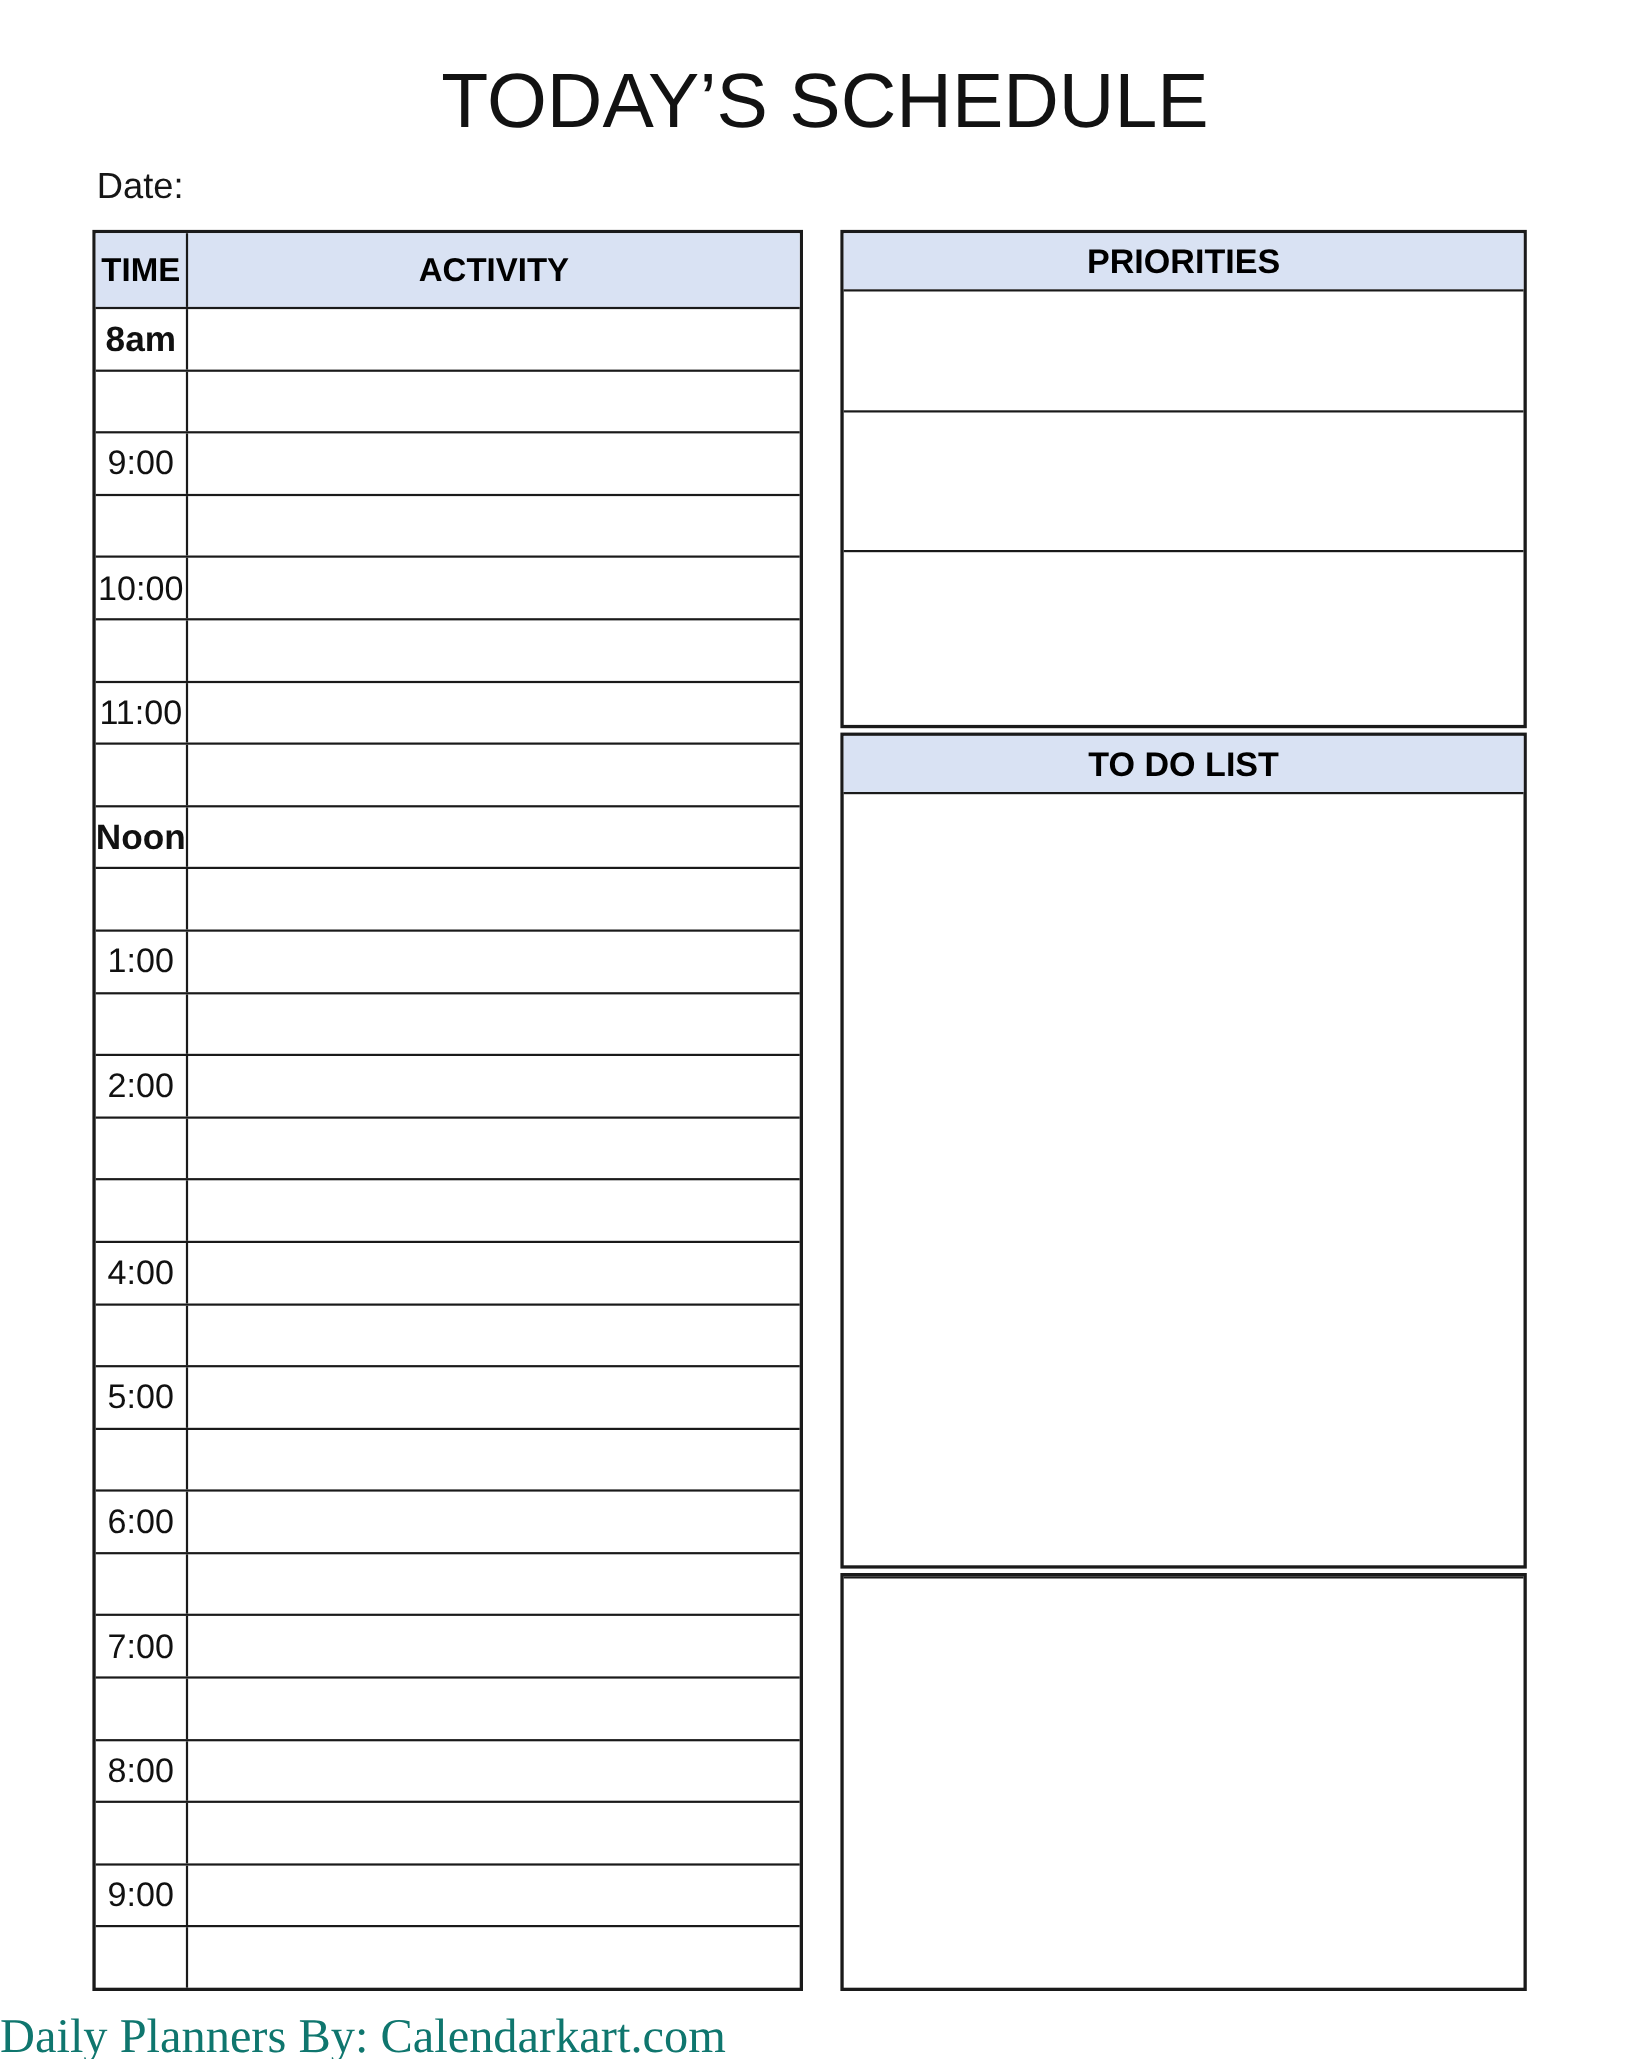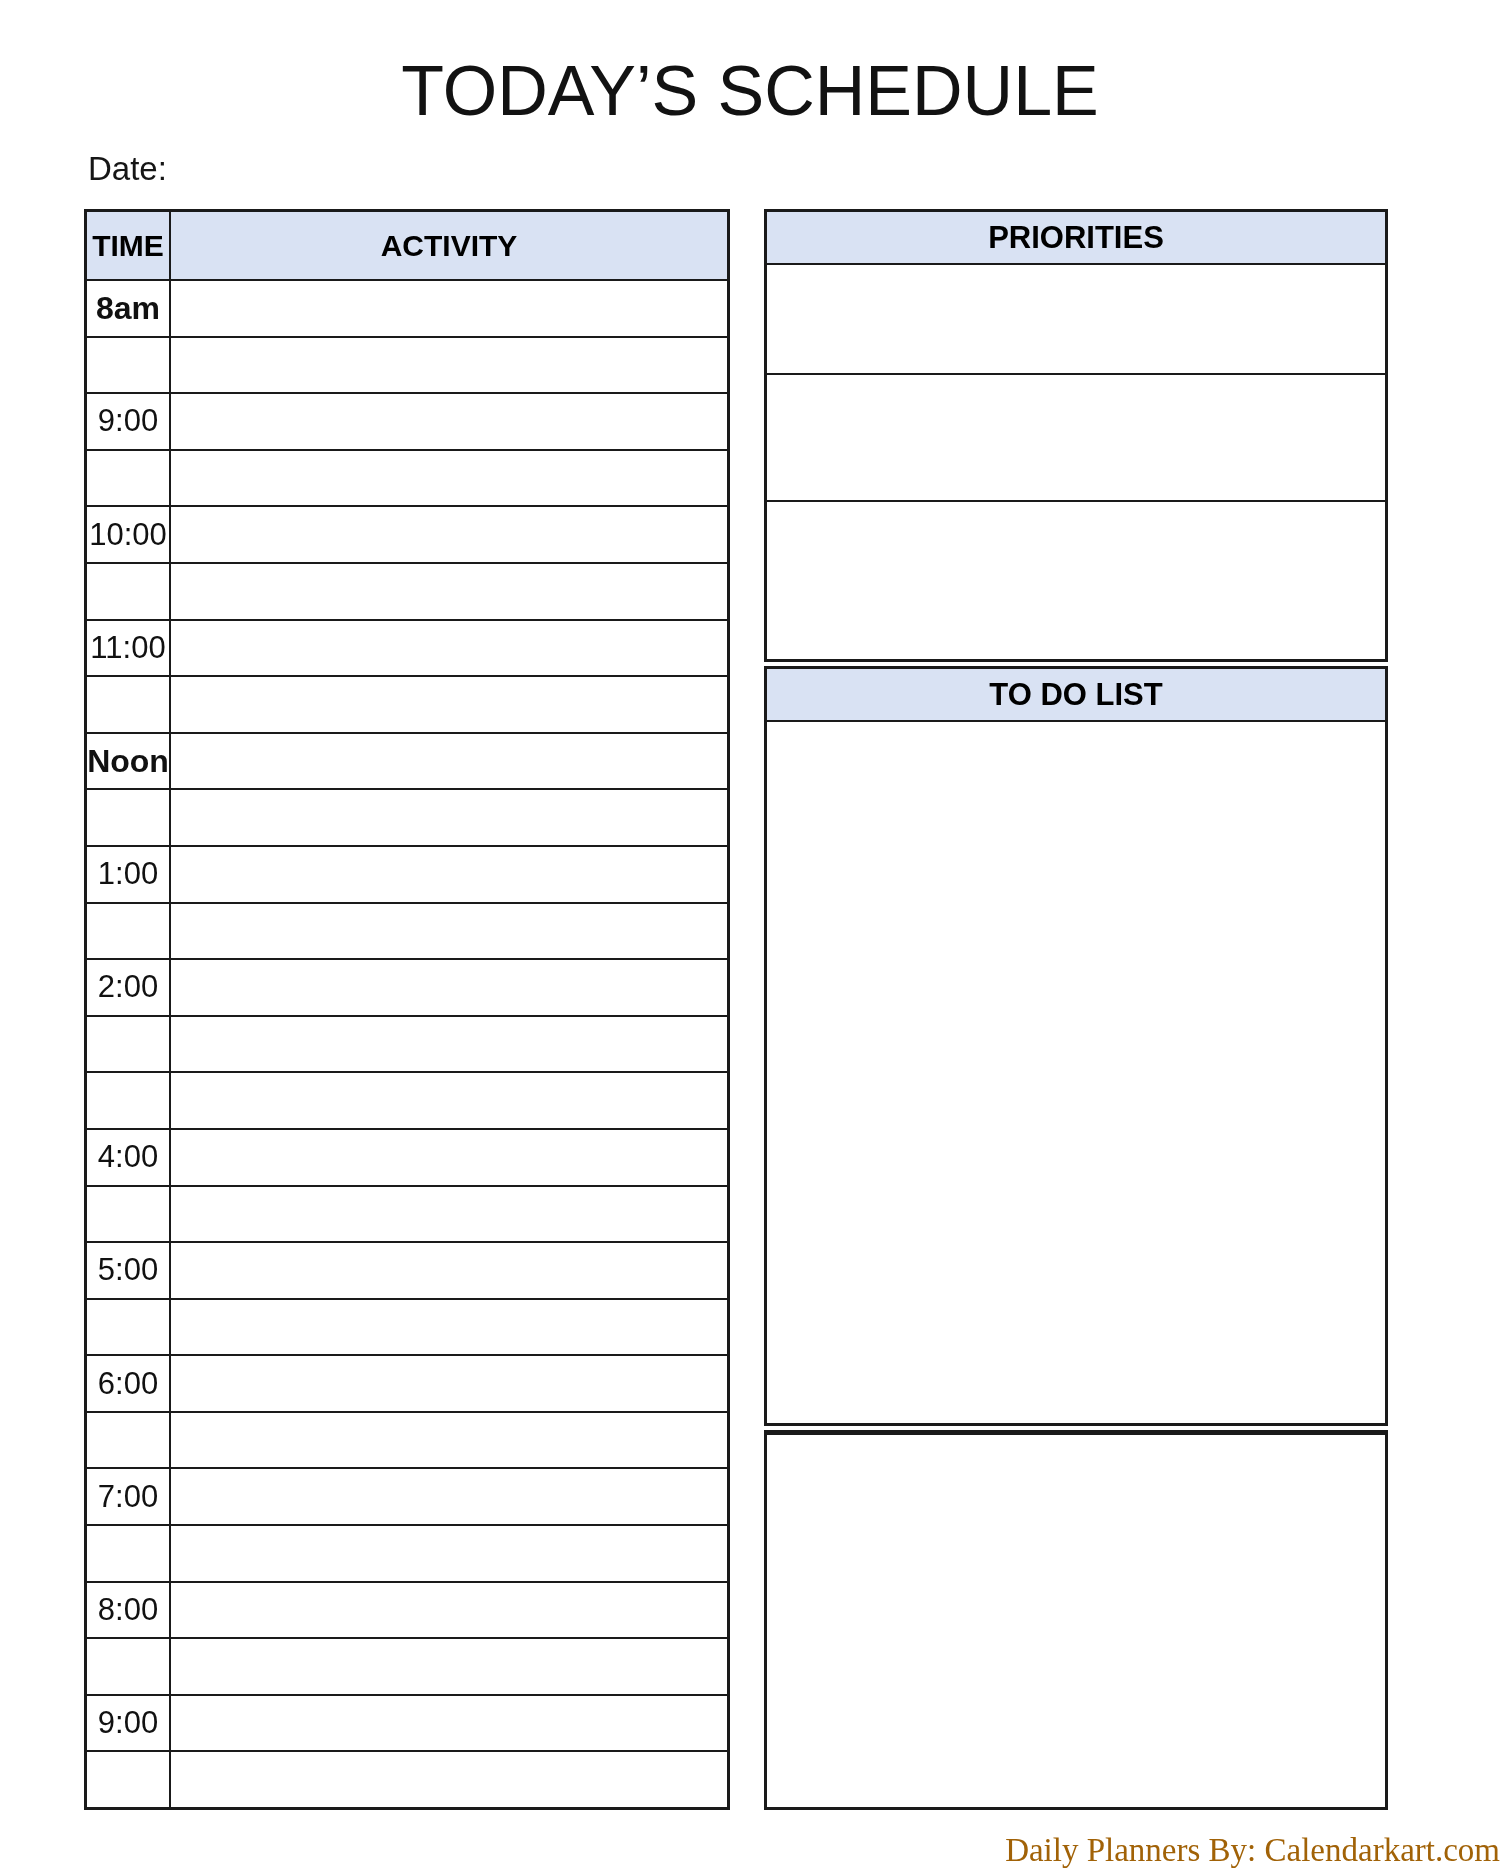--- a/index.html
+++ b/index.html
@@ -129,25 +129,25 @@
   .todo-body { flex: 1; border-top: 2px solid var(--border); }
 
   .notes-panel { height: 380px; margin-top: 4px; }
   .notes-body { flex: 1; border-top: 2px solid var(--border); }
 
   .footer {
     position: absolute;
     top: 1834px;
     left: 0;
     width: 100%;
-    text-align: right;
+    text-align: left;
     font-family: "Liberation Serif", "DejaVu Serif", serif;
-    font-size: 33px;
+    font-size: 44px;
     line-height: 33px;
-    color: #a16207;
+    color: #0f766e;
   }
 </style>
 </head>
 <body>
 
 <div class="page">
 
   <div class="title">TODAY’S SCHEDULE</div>
 
   <div class="date-label">Date:</div>

